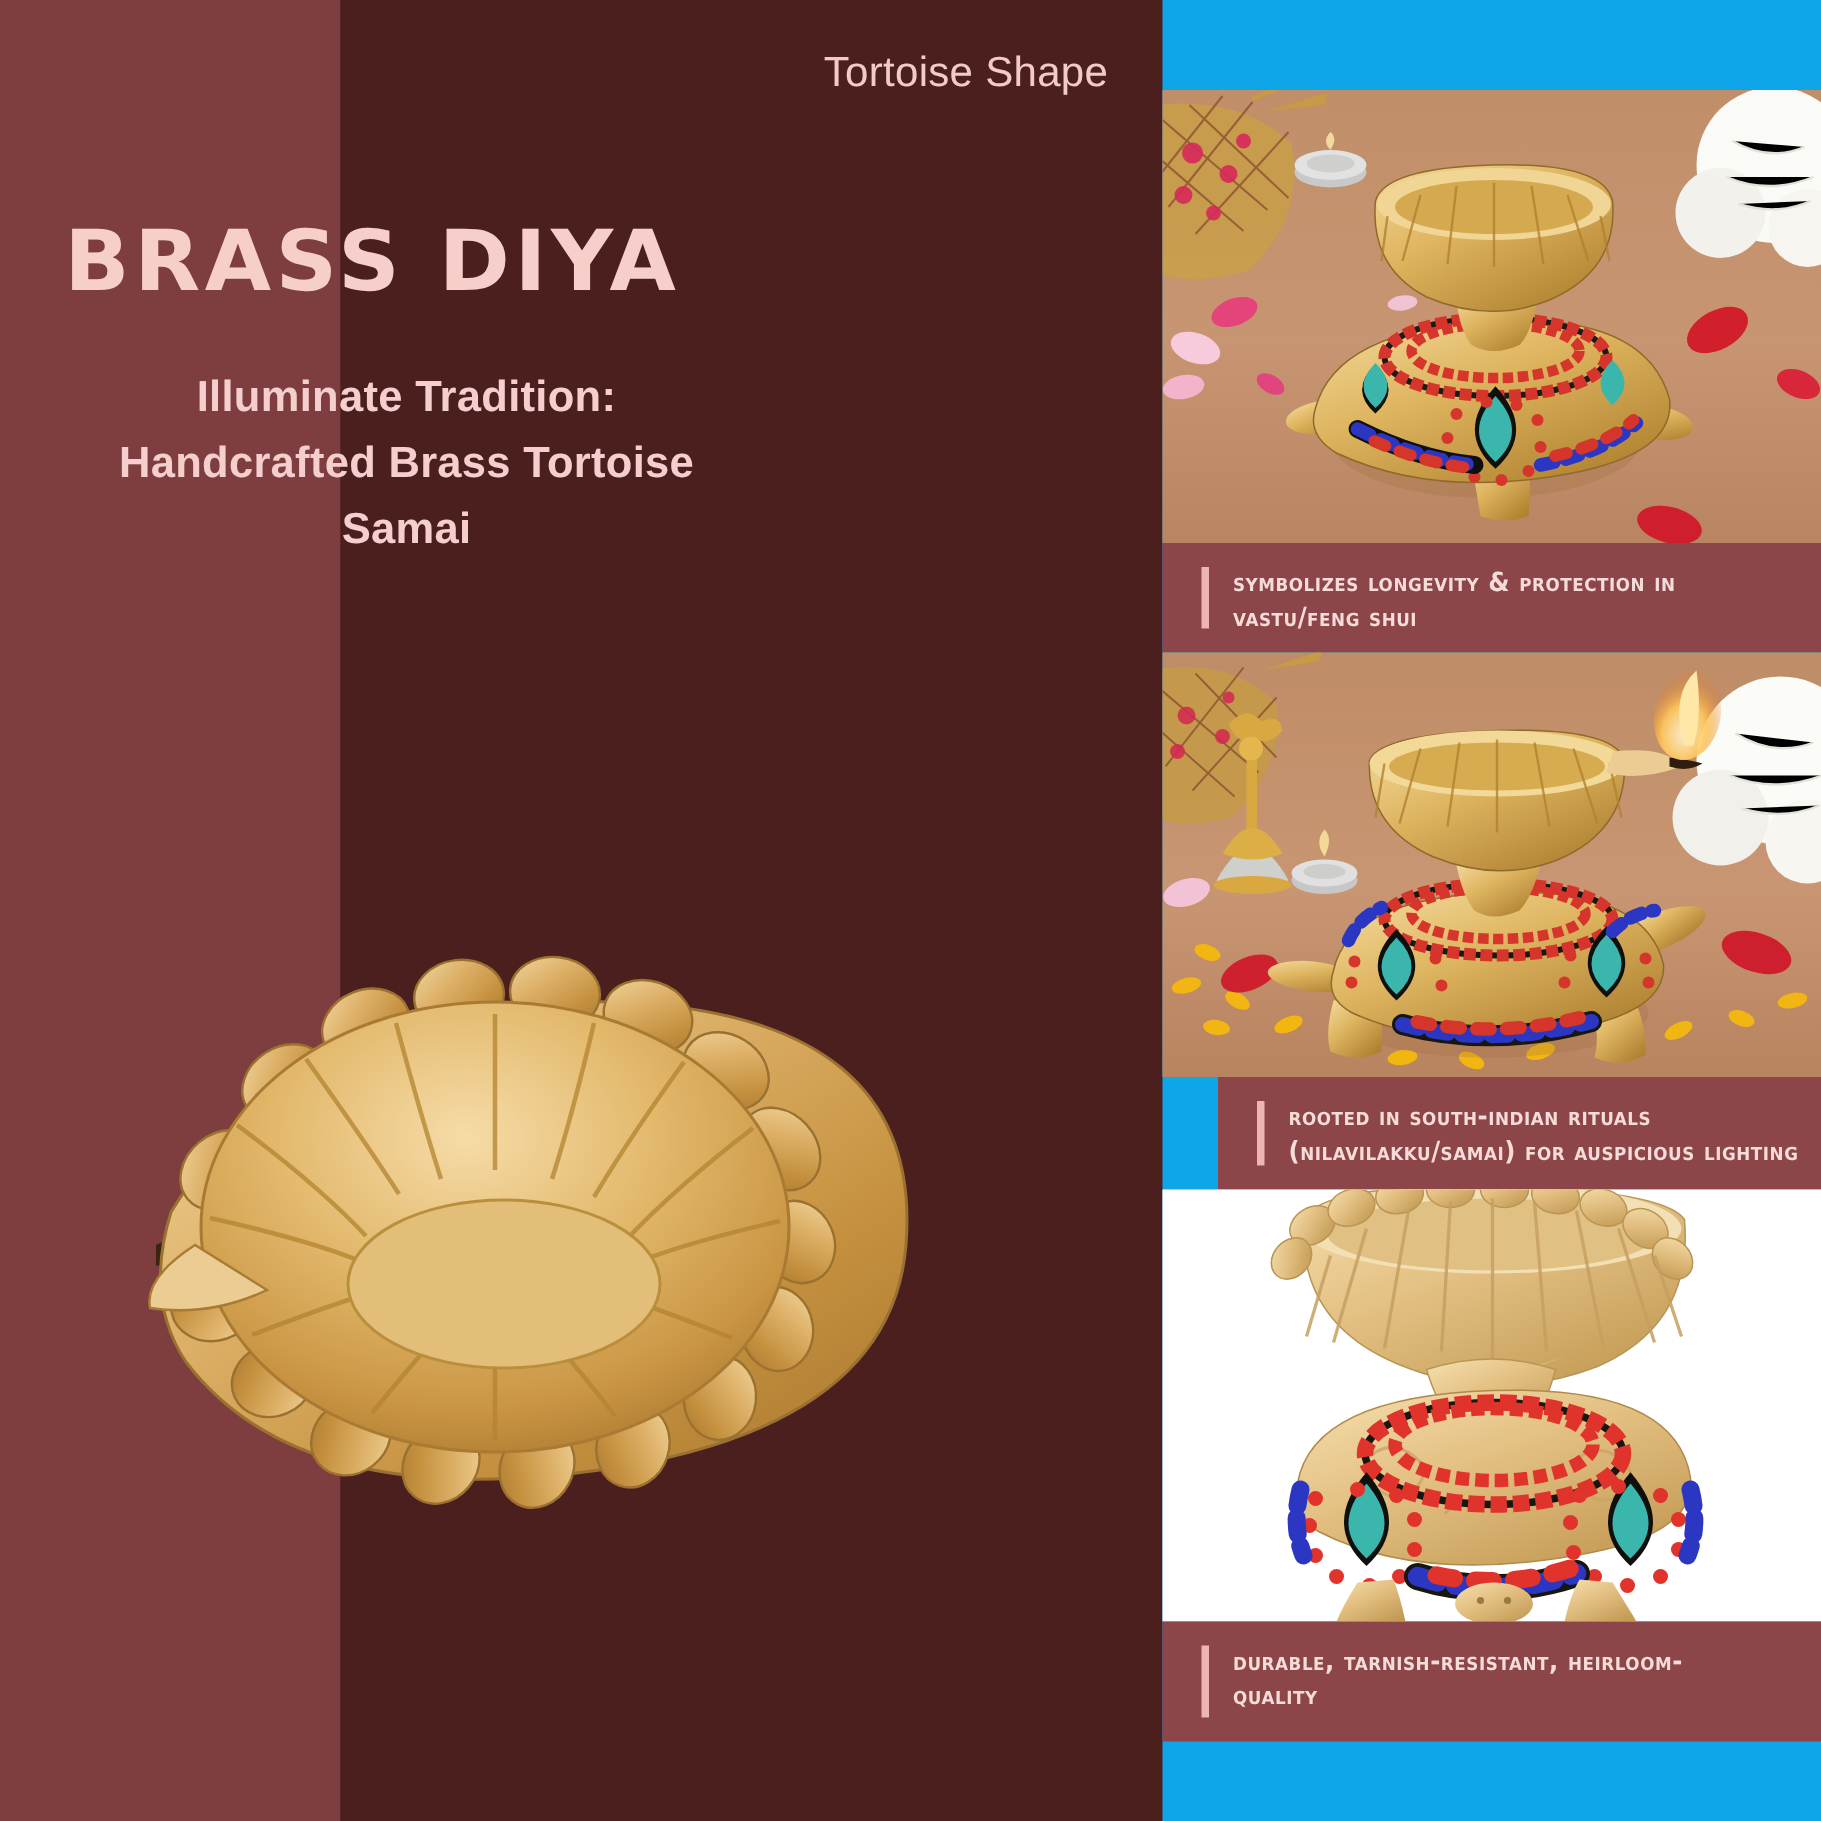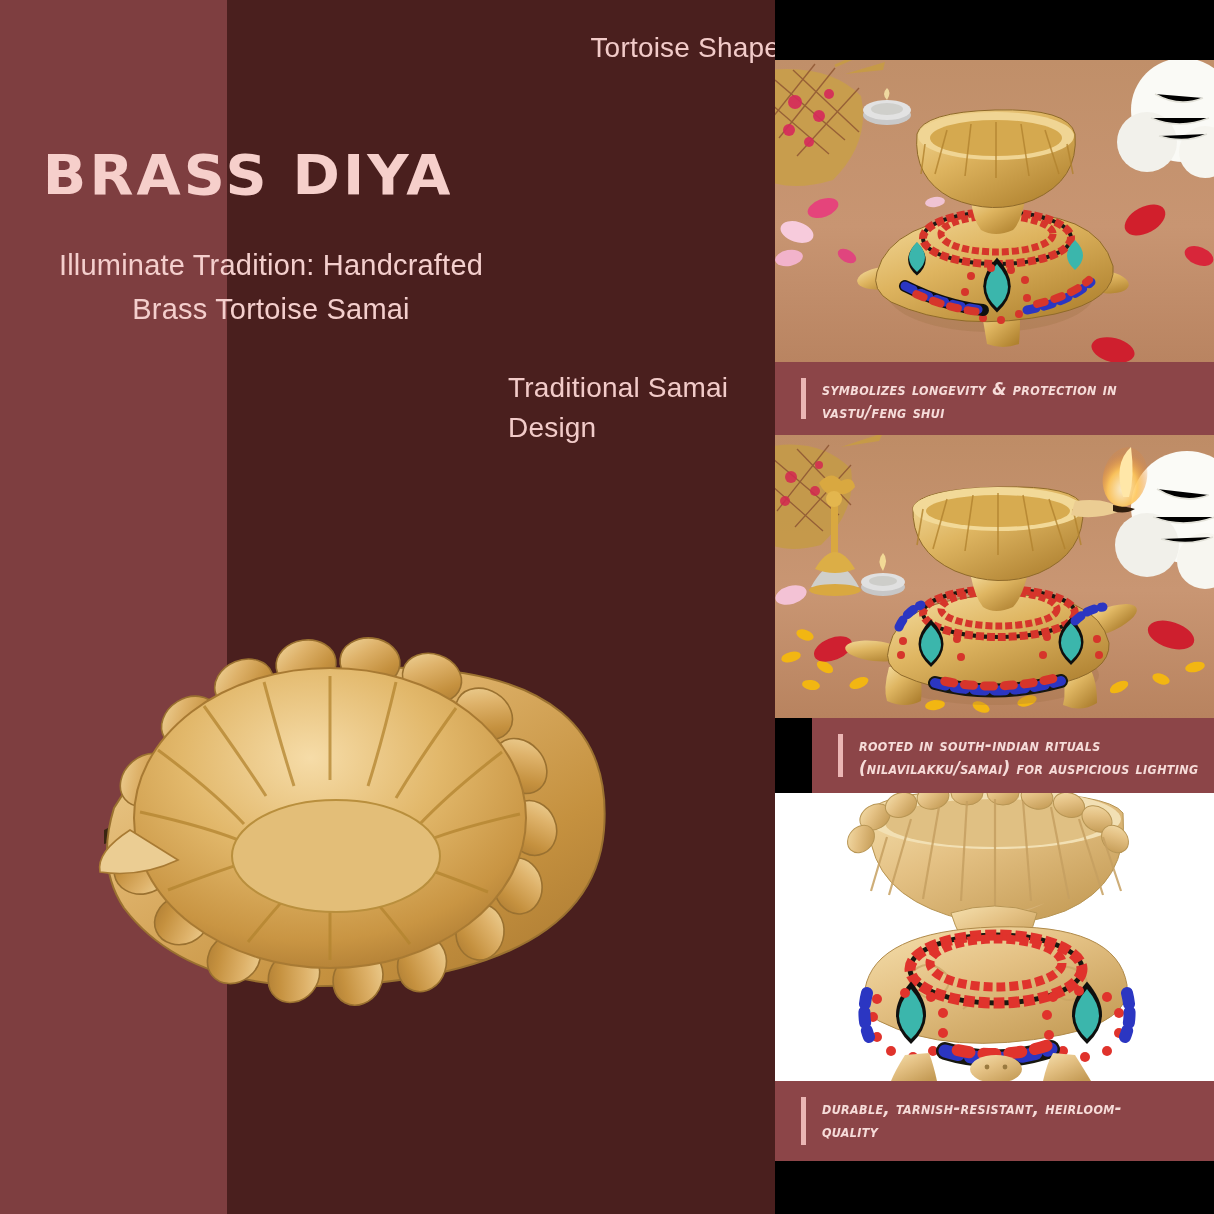--- a/index.html
+++ b/index.html
@@ -45,52 +45,51 @@
     transform: scaleX(1.02);
     transform-origin: left center;
   }
   .brand-sub {
     margin-top: 38px;
     padding-left: 42px;
     padding-right: 20px;
     text-align: center;
     font-size: 29px;
     line-height: 1.52;
-    font-weight: 400;
+    font-weight: 700;
     color: #F4CFCD;
     letter-spacing: 0.2px;
   }
 
   
   .feat-label {
     position: absolute;
     color: #F2CBC9;
     font-size: 28px;
     line-height: 1.42;
     letter-spacing: 0.2px;
     font-weight: 400;
     width: 272px;
   }
-  .feat-1 { left: 508px; top: 28px; text-align: right; }
+  .feat-1 { left: 508px; top: 28px; text-align: center; }
   .feat-2 { left: 508px; top: 368px; text-align: left; }
   .feat-3 { left: 508px; top: 708px; text-align: right; width: 258px; }
 
   
   .hero {
     position: absolute;
     left: 18px; top: 580px;
     width: 600px; height: 620px;
   }
 
   
   .col-right {
     position: absolute; left: 775px; top: 0;
     width: 439px; height: 1214px;
-    background: #000000;
-    font-style: italic;
+    background: #0ea5e9;
   }
   .photo {
     position: absolute; left: 0;
     width: 439px;
     overflow: hidden;
     background: #C08B63;
   }
   .photo-1 { top: 60px;  height: 302px; }
   .photo-2 { top: 435px; height: 283px; }
   .photo-3 { top: 793px; height: 288px; background: #ffffff; }
@@ -135,21 +134,20 @@
 
   <div class="band-light"></div>
   <div class="band-dark"></div>
 
   <div class="headline-wrap">
     <div class="brand-title">BRASS DIYA</div>
     <div class="brand-sub">Illuminate Tradition: Handcrafted Brass Tortoise Samai</div>
   </div>
 
   <div class="feat-label feat-1">Tortoise Shape</div>
-  <div class="feat-label feat-2">Traditional Samai Design</div>
 
   <div class="hero">
     <svg viewBox="0 0 600 620" width="600" height="620">
       <defs>
         <radialGradient id="bowlG" cx="45%" cy="30%" r="78%">
           <stop offset="0%" stop-color="#F6DCA8"></stop>
           <stop offset="42%" stop-color="#E2B86B"></stop>
           <stop offset="78%" stop-color="#C99543"></stop>
           <stop offset="100%" stop-color="#A8762F"></stop>
         </radialGradient>

